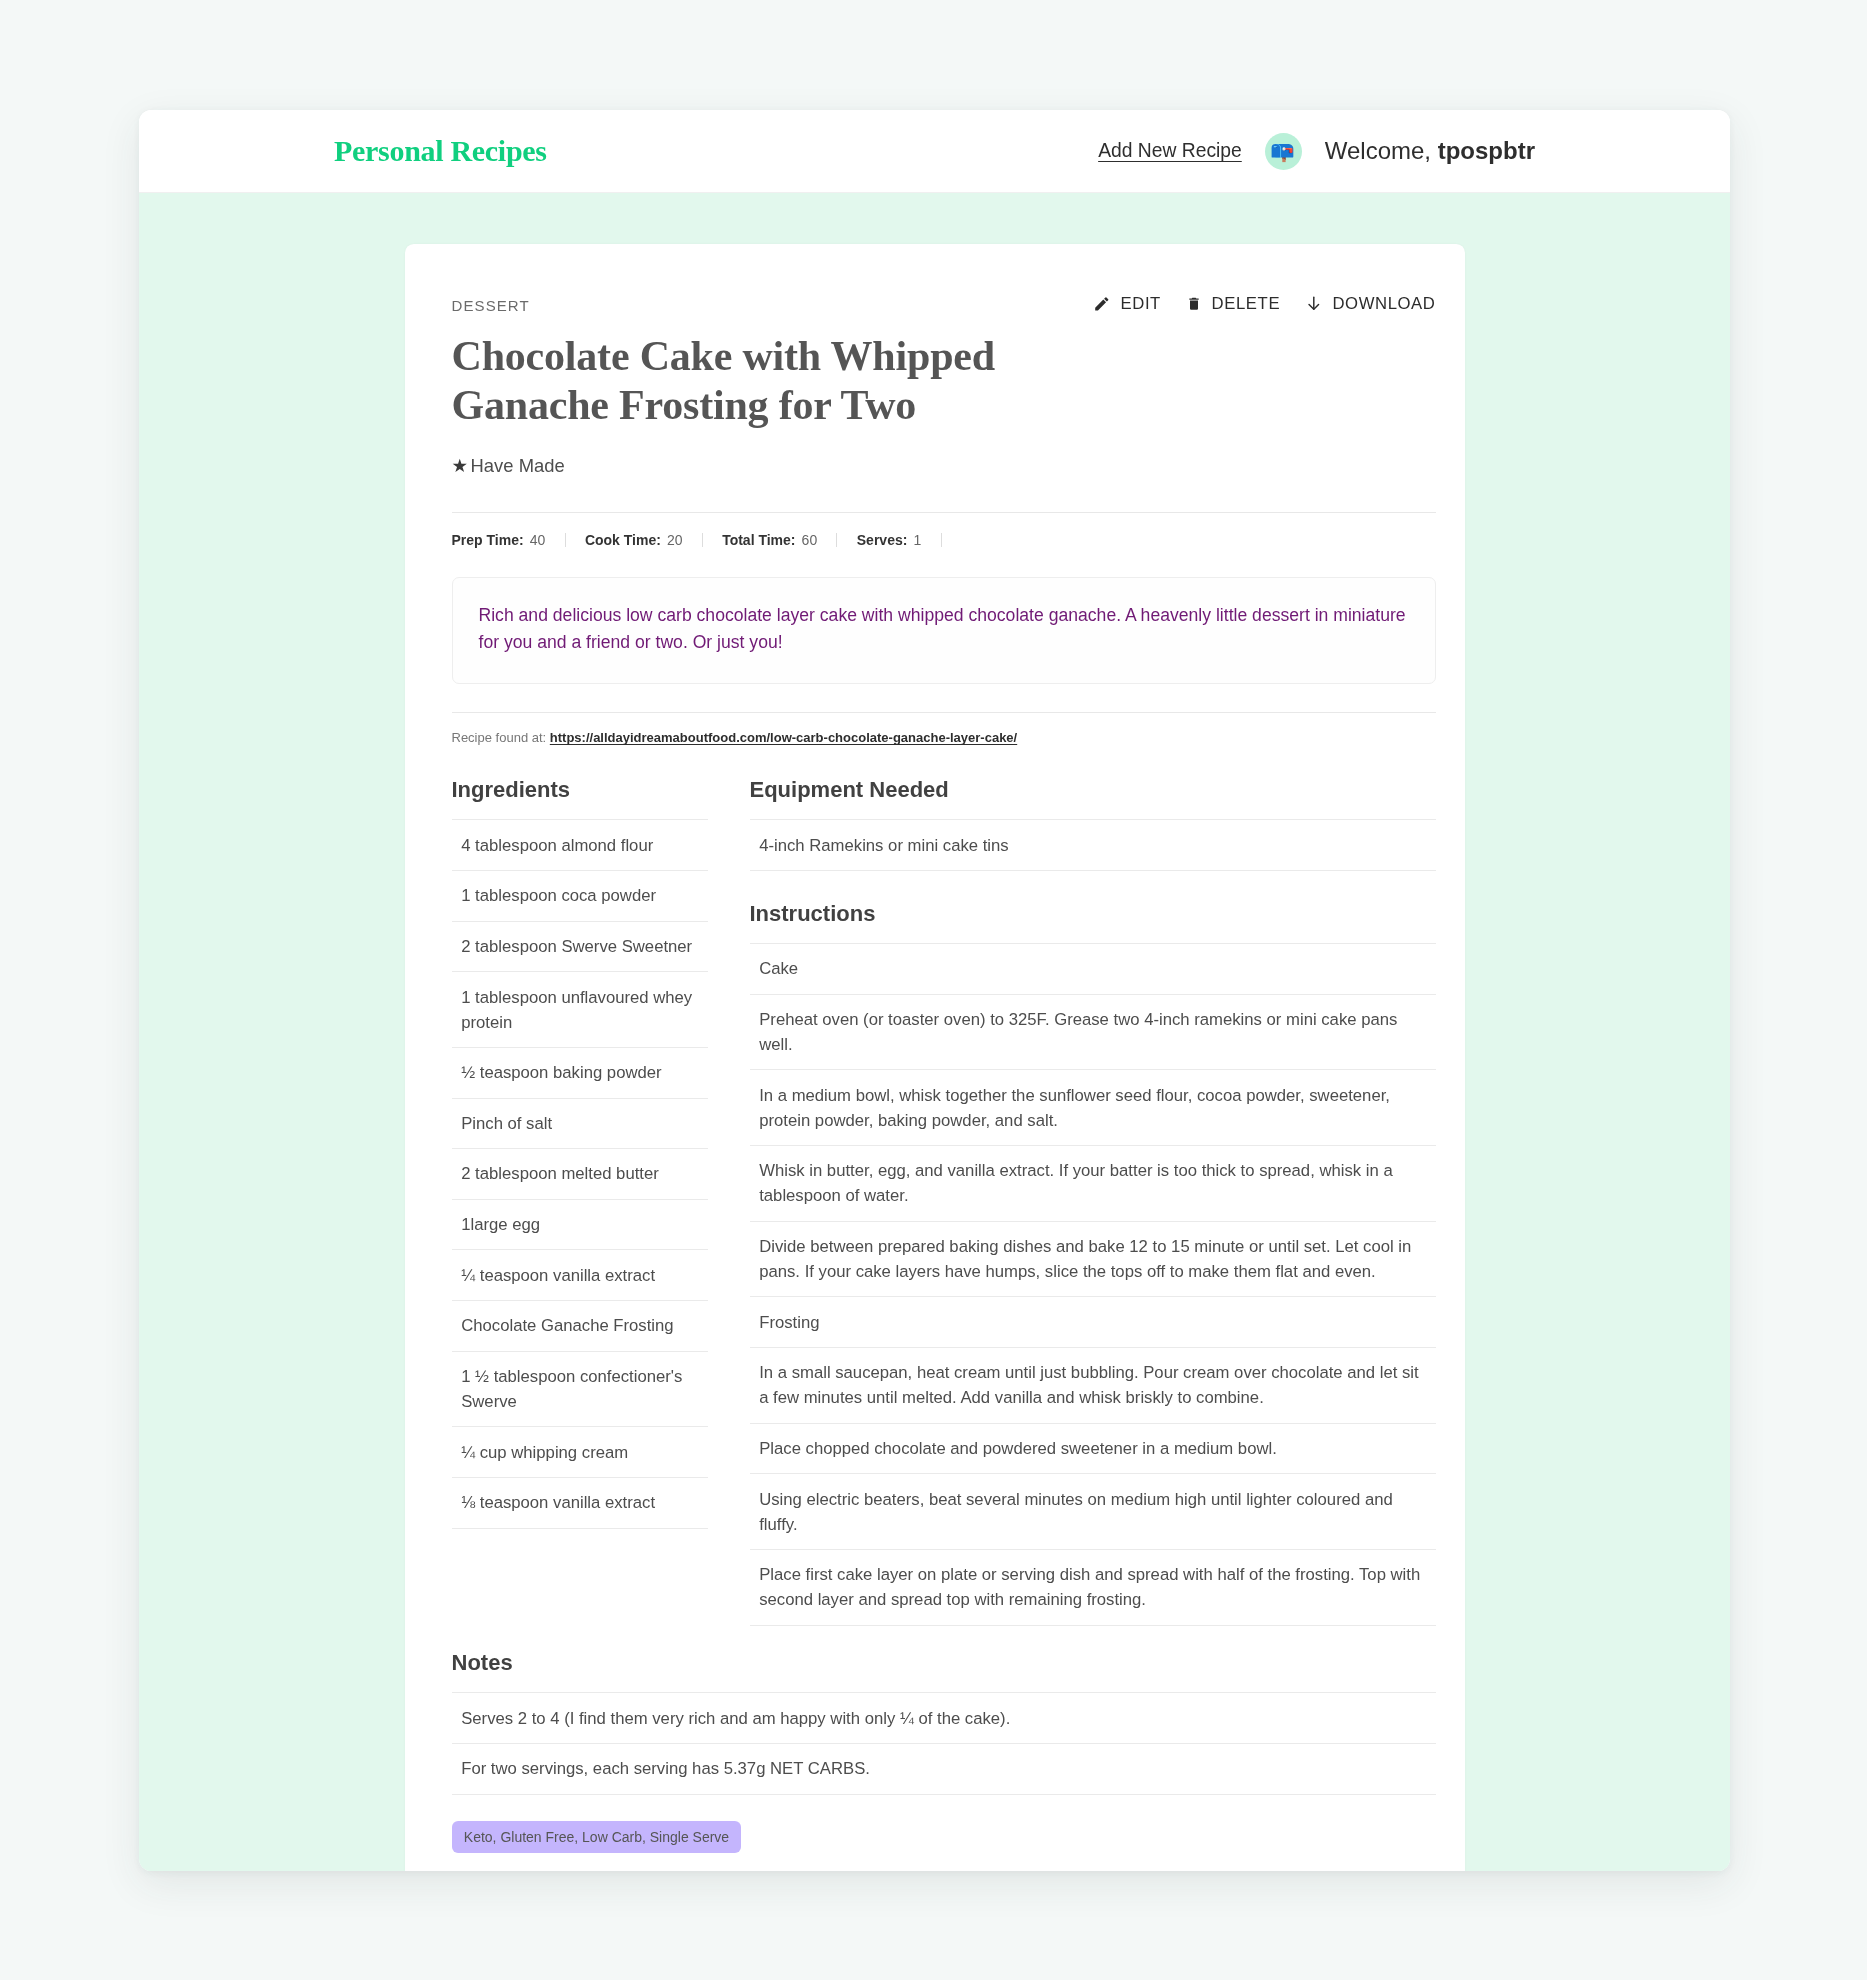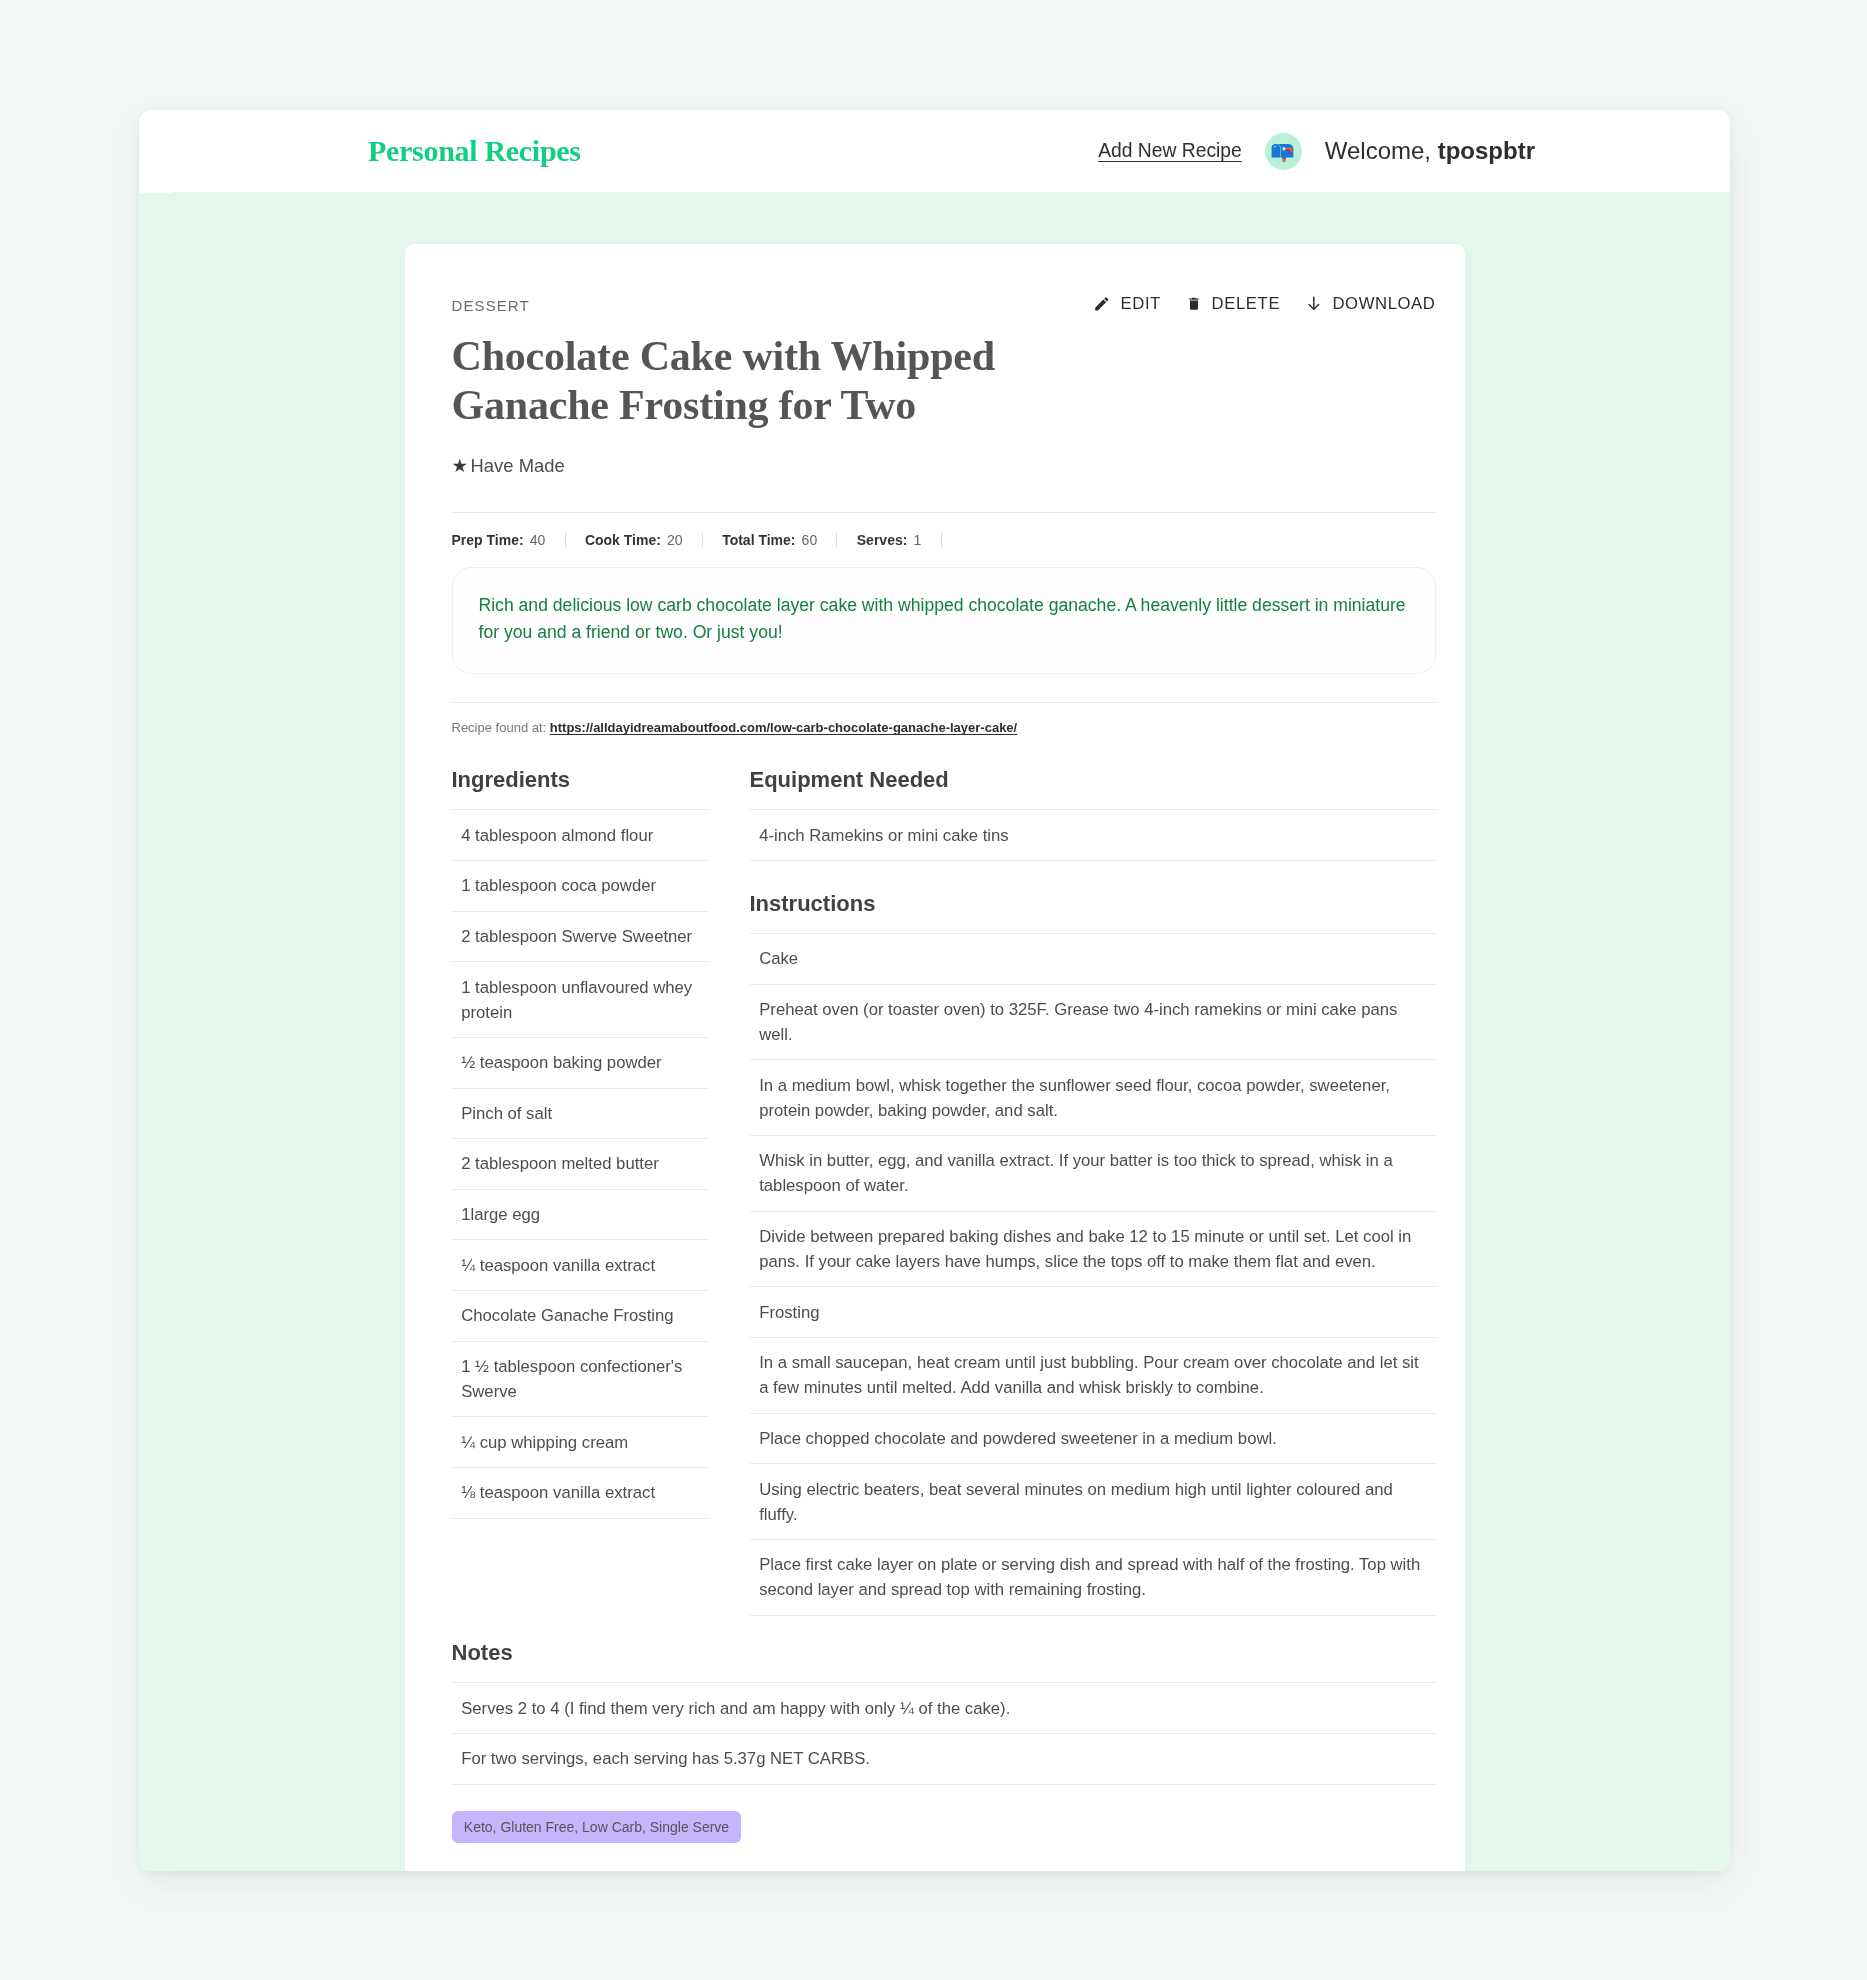--- a/index.html
+++ b/index.html
@@ -26,21 +26,20 @@
 
   
   .site-header {
     height: 83px;
     background: #ffffff;
     display: flex;
     align-items: center;
     justify-content: space-between;
     padding: 0 195px 0 195px;
     border-bottom: 0.9px solid #f0f0f0;
-    margin-left: 34px;
   }
   .brand {
     font-family: "Liberation Serif", serif;
     font-weight: bold;
     font-size: 30px;
     letter-spacing: -0.3px;
     color: #10cf7f;
     white-space: nowrap;
   }
   .header-right {
@@ -158,27 +157,27 @@
     padding-right: 19.3px;
     border-right: 0.9px solid #dddddd;
     margin-right: 19.3px;
     line-height: 1;
   }
   .meta-item .label { font-weight: bold; color: #333; }
   .meta-item .value { color: #666; }
 
   .description-box {
     border: 0.9px solid #eeeeee;
-    border-radius: 19px;
+    border-radius: 7px;
     background: #fefefe;
     padding: 24.6px 26px 26px 26px;
-    margin-top: 0;
+    margin-top: 10px;
     font-size: 17.6px;
     line-height: 1.55;
-    color: #15803d;
+    color: #701a75;
     min-height: 104px;
   }
 
   .source-rule {
     border-top: 0.9px solid #e8e8e8;
     margin-top: 28px;
   }
   .source-line {
     font-size: 13px;
     color: #777;

